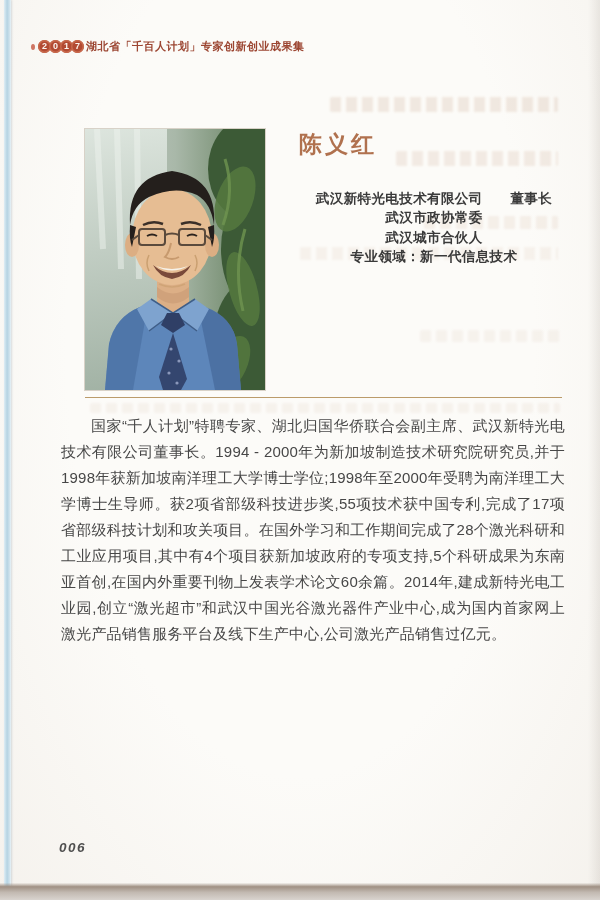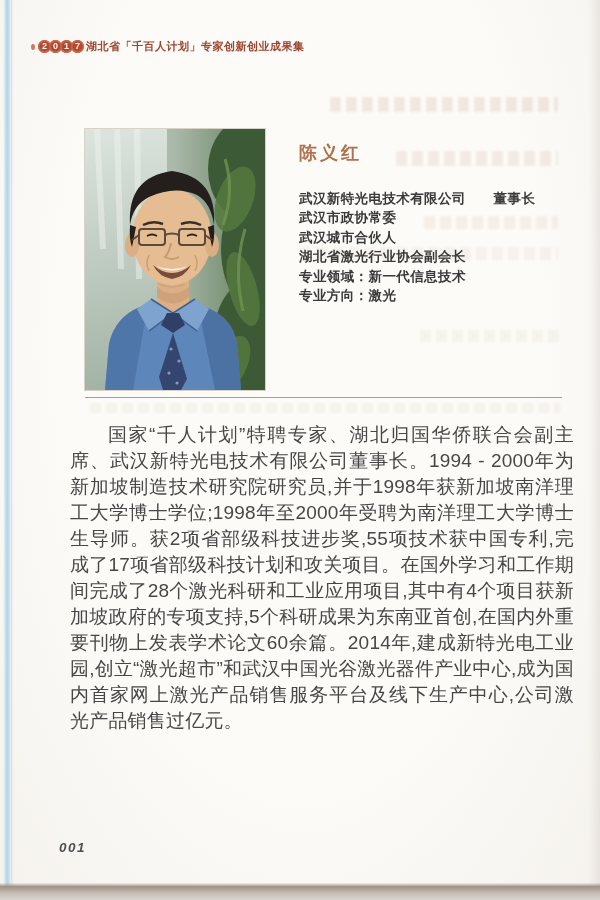--- a/index.html
+++ b/index.html
@@ -59,37 +59,37 @@
 
   
   .photo {
     position: absolute; left: 85px; top: 129px; width: 180px; height: 261px;
     outline: 1px solid #d8d2c8; box-shadow: inset 0 0 14px rgba(30,40,30,0.18);
   }
   .photo svg { display: block; }
 
   
   .name {
-    position: absolute; left: 299px; top: 141px;
-    font-size: 18px; font-weight: 600; color: #b0714e; letter-spacing: 3px;
-  }
-  .info { position: absolute; left: 299px; top: 189px; width: 270px; }
+    position: absolute; left: 299px; top: 129px;
+    font-size: 23px; font-weight: 600; color: #b0714e; letter-spacing: 3px;
+  }
+  .info { position: absolute; left: 299px; top: 189px; width: 270px; text-align: center; }
   .info div {
     font-size: 13.5px; line-height: 19.4px; font-weight: 600;
     color: #3a3a3a; letter-spacing: 0.4px; white-space: nowrap;
   }
 
   .divider {
     position: absolute; left: 85px; top: 397px; width: 477px; height: 0;
     border: none; border-top: 1.5px solid #bb9b6a; margin: 0;
   }
 
   .bio {
-    position: absolute; left: 58px; top: 410px; width: 504px; margin: 12px;
-    font-size: 19px; line-height: 26px; color: #474747;
+    position: absolute; left: 58px; top: 410px; width: 504px; margin: 3px;
+    font-size: 15px; line-height: 26px; color: #474747;
     text-align: justify; text-indent: 2em; letter-spacing: 0.2px;
   }
 
   .pagenum {
     position: absolute; left: 59px; top: 840px;
     font-size: 13.5px; font-weight: bold; font-style: italic;
     color: #4f4f4f; letter-spacing: 1.5px;
   }
 </style>
 </head>
@@ -190,29 +190,27 @@
       <path d="M74,155 Q87,161 100,155" stroke="#caa071" stroke-width="1.5" fill="none" opacity="0.7"></path>
     </svg>
   </div>
 
   <div class="name">陈义红</div>
 
   <div class="info">
     <div>武汉新特光电技术有限公司　　董事长</div>
     <div>武汉市政协常委</div>
     <div>武汉城市合伙人</div>
-    <div>湖北省激光行业协会副会长</div>
     <div>专业领域：新一代信息技术</div>
-    <div>专业方向：激光</div>
   </div>
 
   <hr class="divider">
 
   <p class="bio">国家“千人计划”特聘专家、湖北归国华侨联合会副主席、武汉新特光电技术有限公司董事长。1994 - 2000年为新加坡制造技术研究院研究员,并于1998年获新加坡南洋理工大学博士学位;1998年至2000年受聘为南洋理工大学博士生导师。获2项省部级科技进步奖,55项技术获中国专利,完成了17项省部级科技计划和攻关项目。在国外学习和工作期间完成了28个激光科研和工业应用项目,其中有4个项目获新加坡政府的专项支持,5个科研成果为东南亚首创,在国内外重要刊物上发表学术论文60余篇。2014年,建成新特光电工业园,创立“激光超市”和武汉中国光谷激光器件产业中心,成为国内首家网上激光产品销售服务平台及线下生产中心,公司激光产品销售过亿元。</p>
 
-  <div class="pagenum">001</div>
+  <div class="pagenum">006</div>
 
   <div class="edge-strip"></div>
   <div class="red-speck"></div>
   <div class="edge-right"></div>
   <div class="edge-bottom"></div>
 
 </div>
 
 </body></html>

